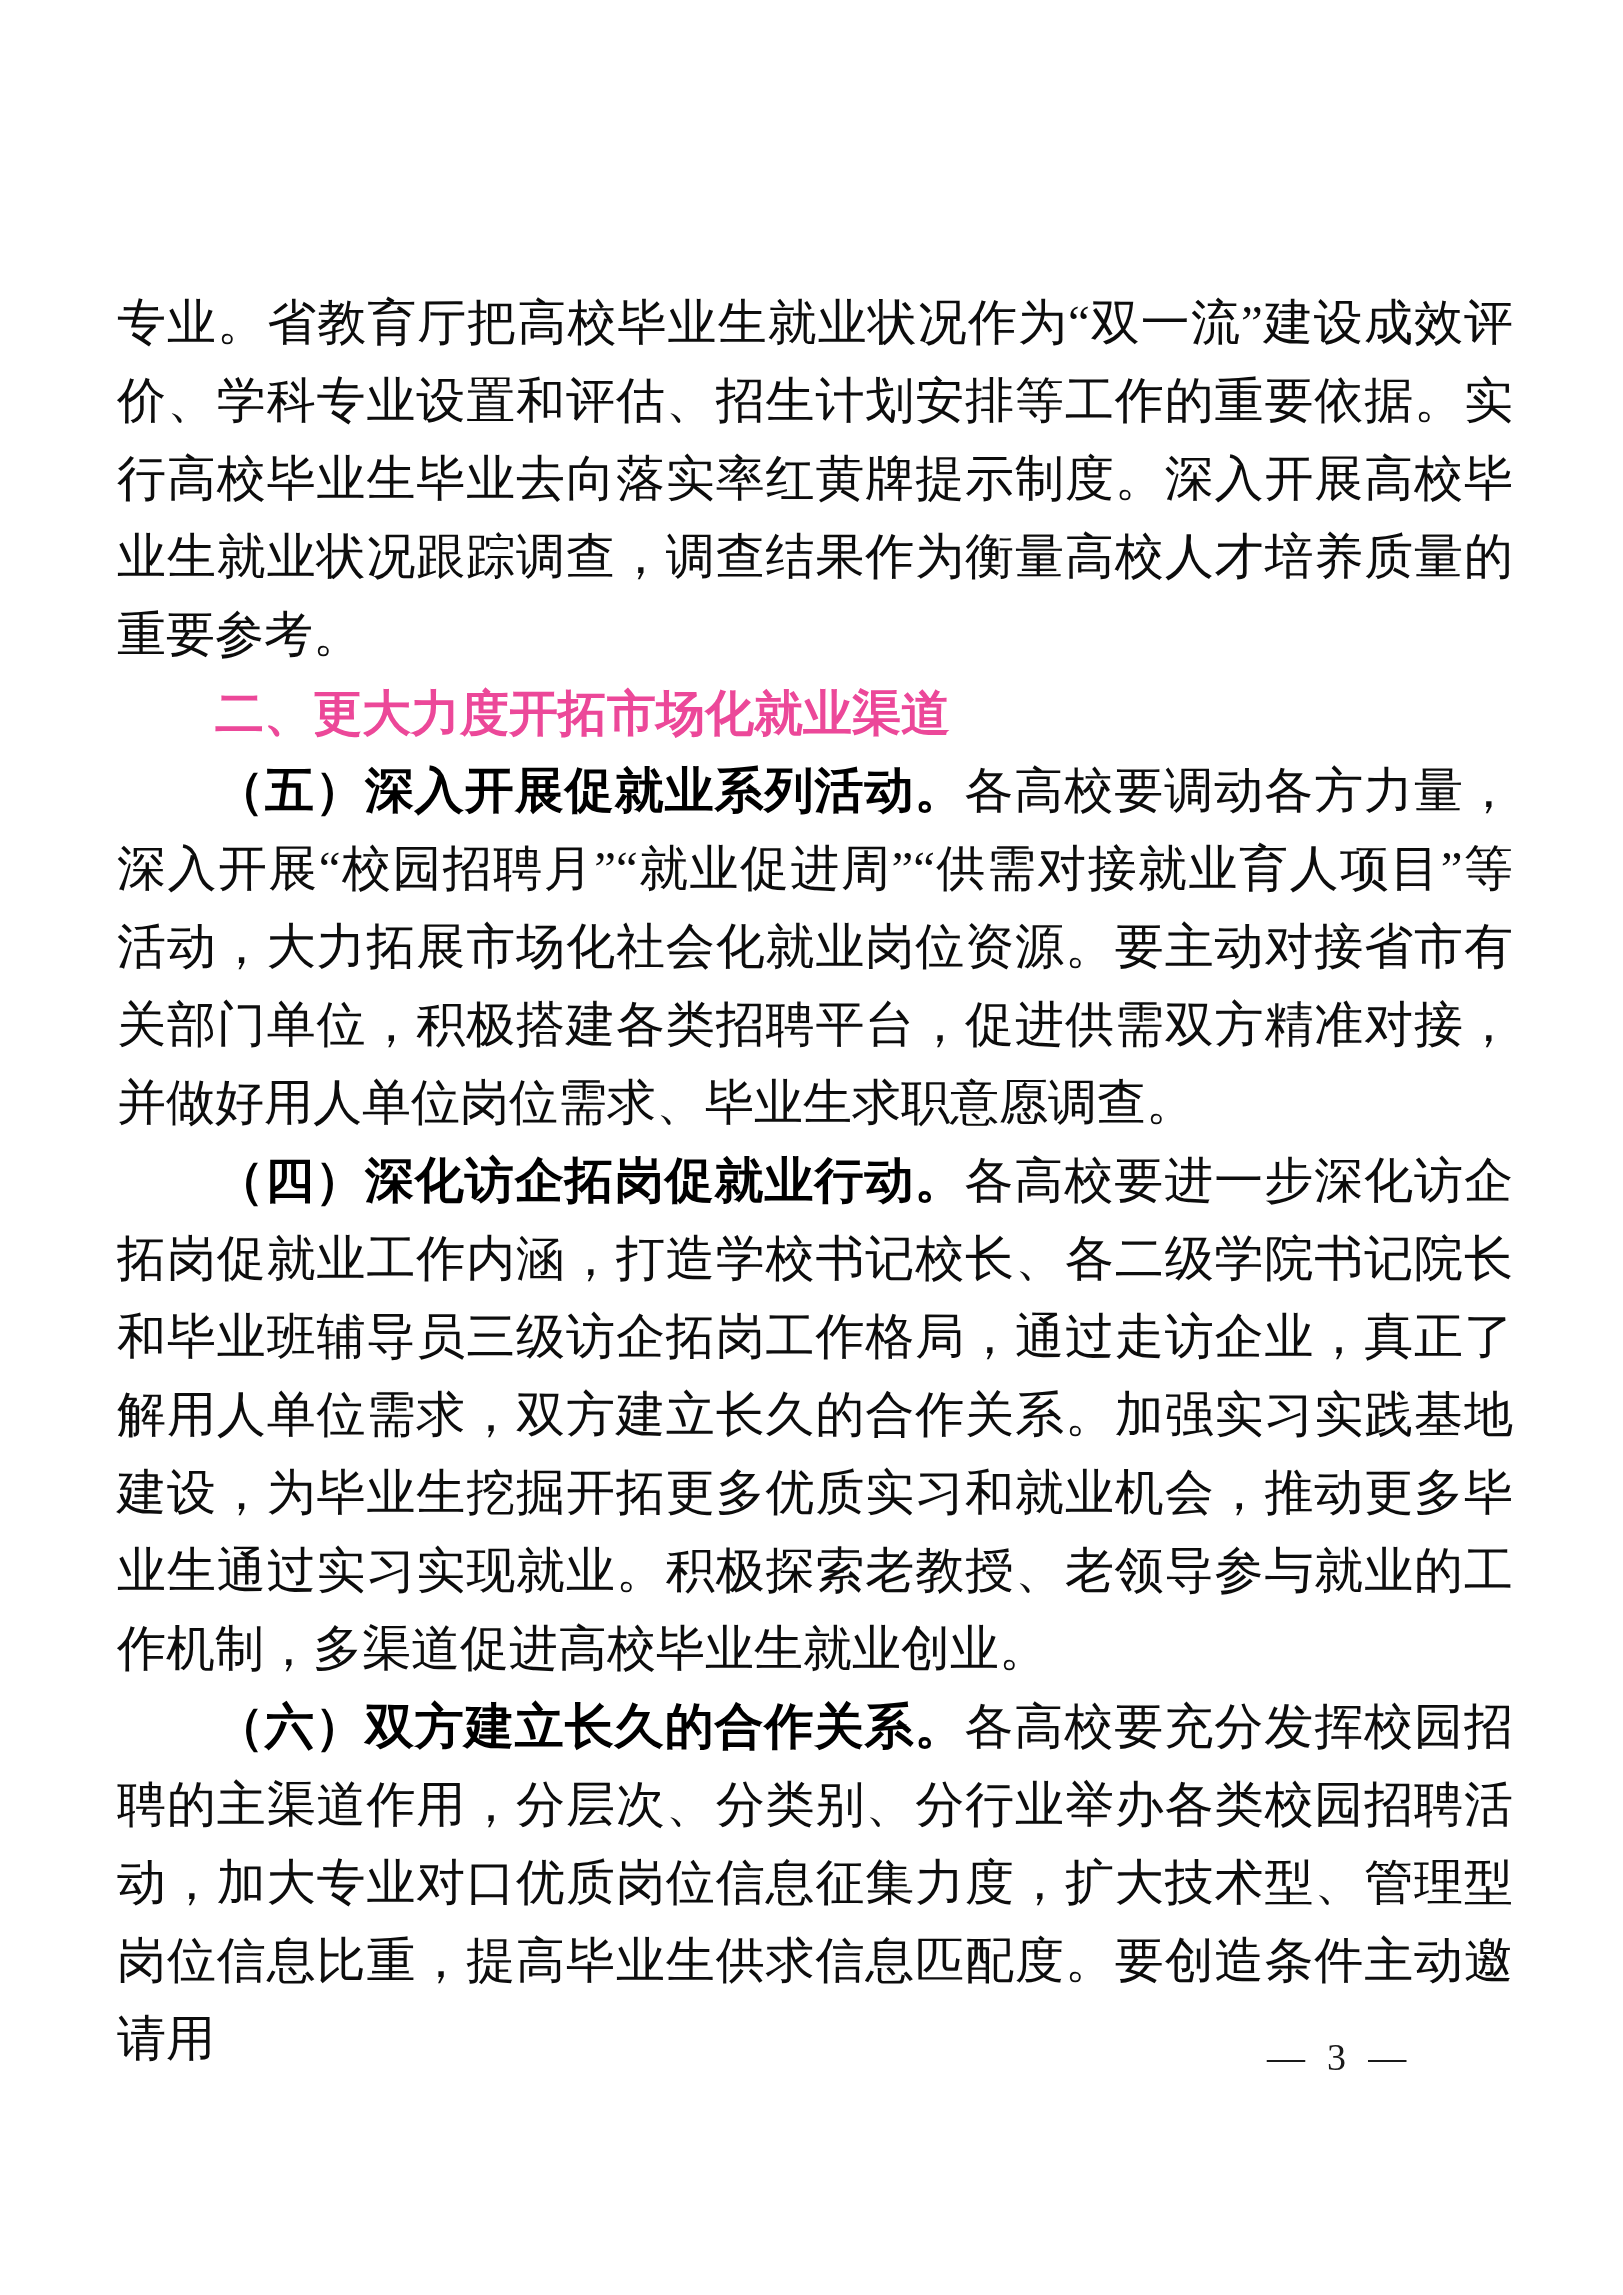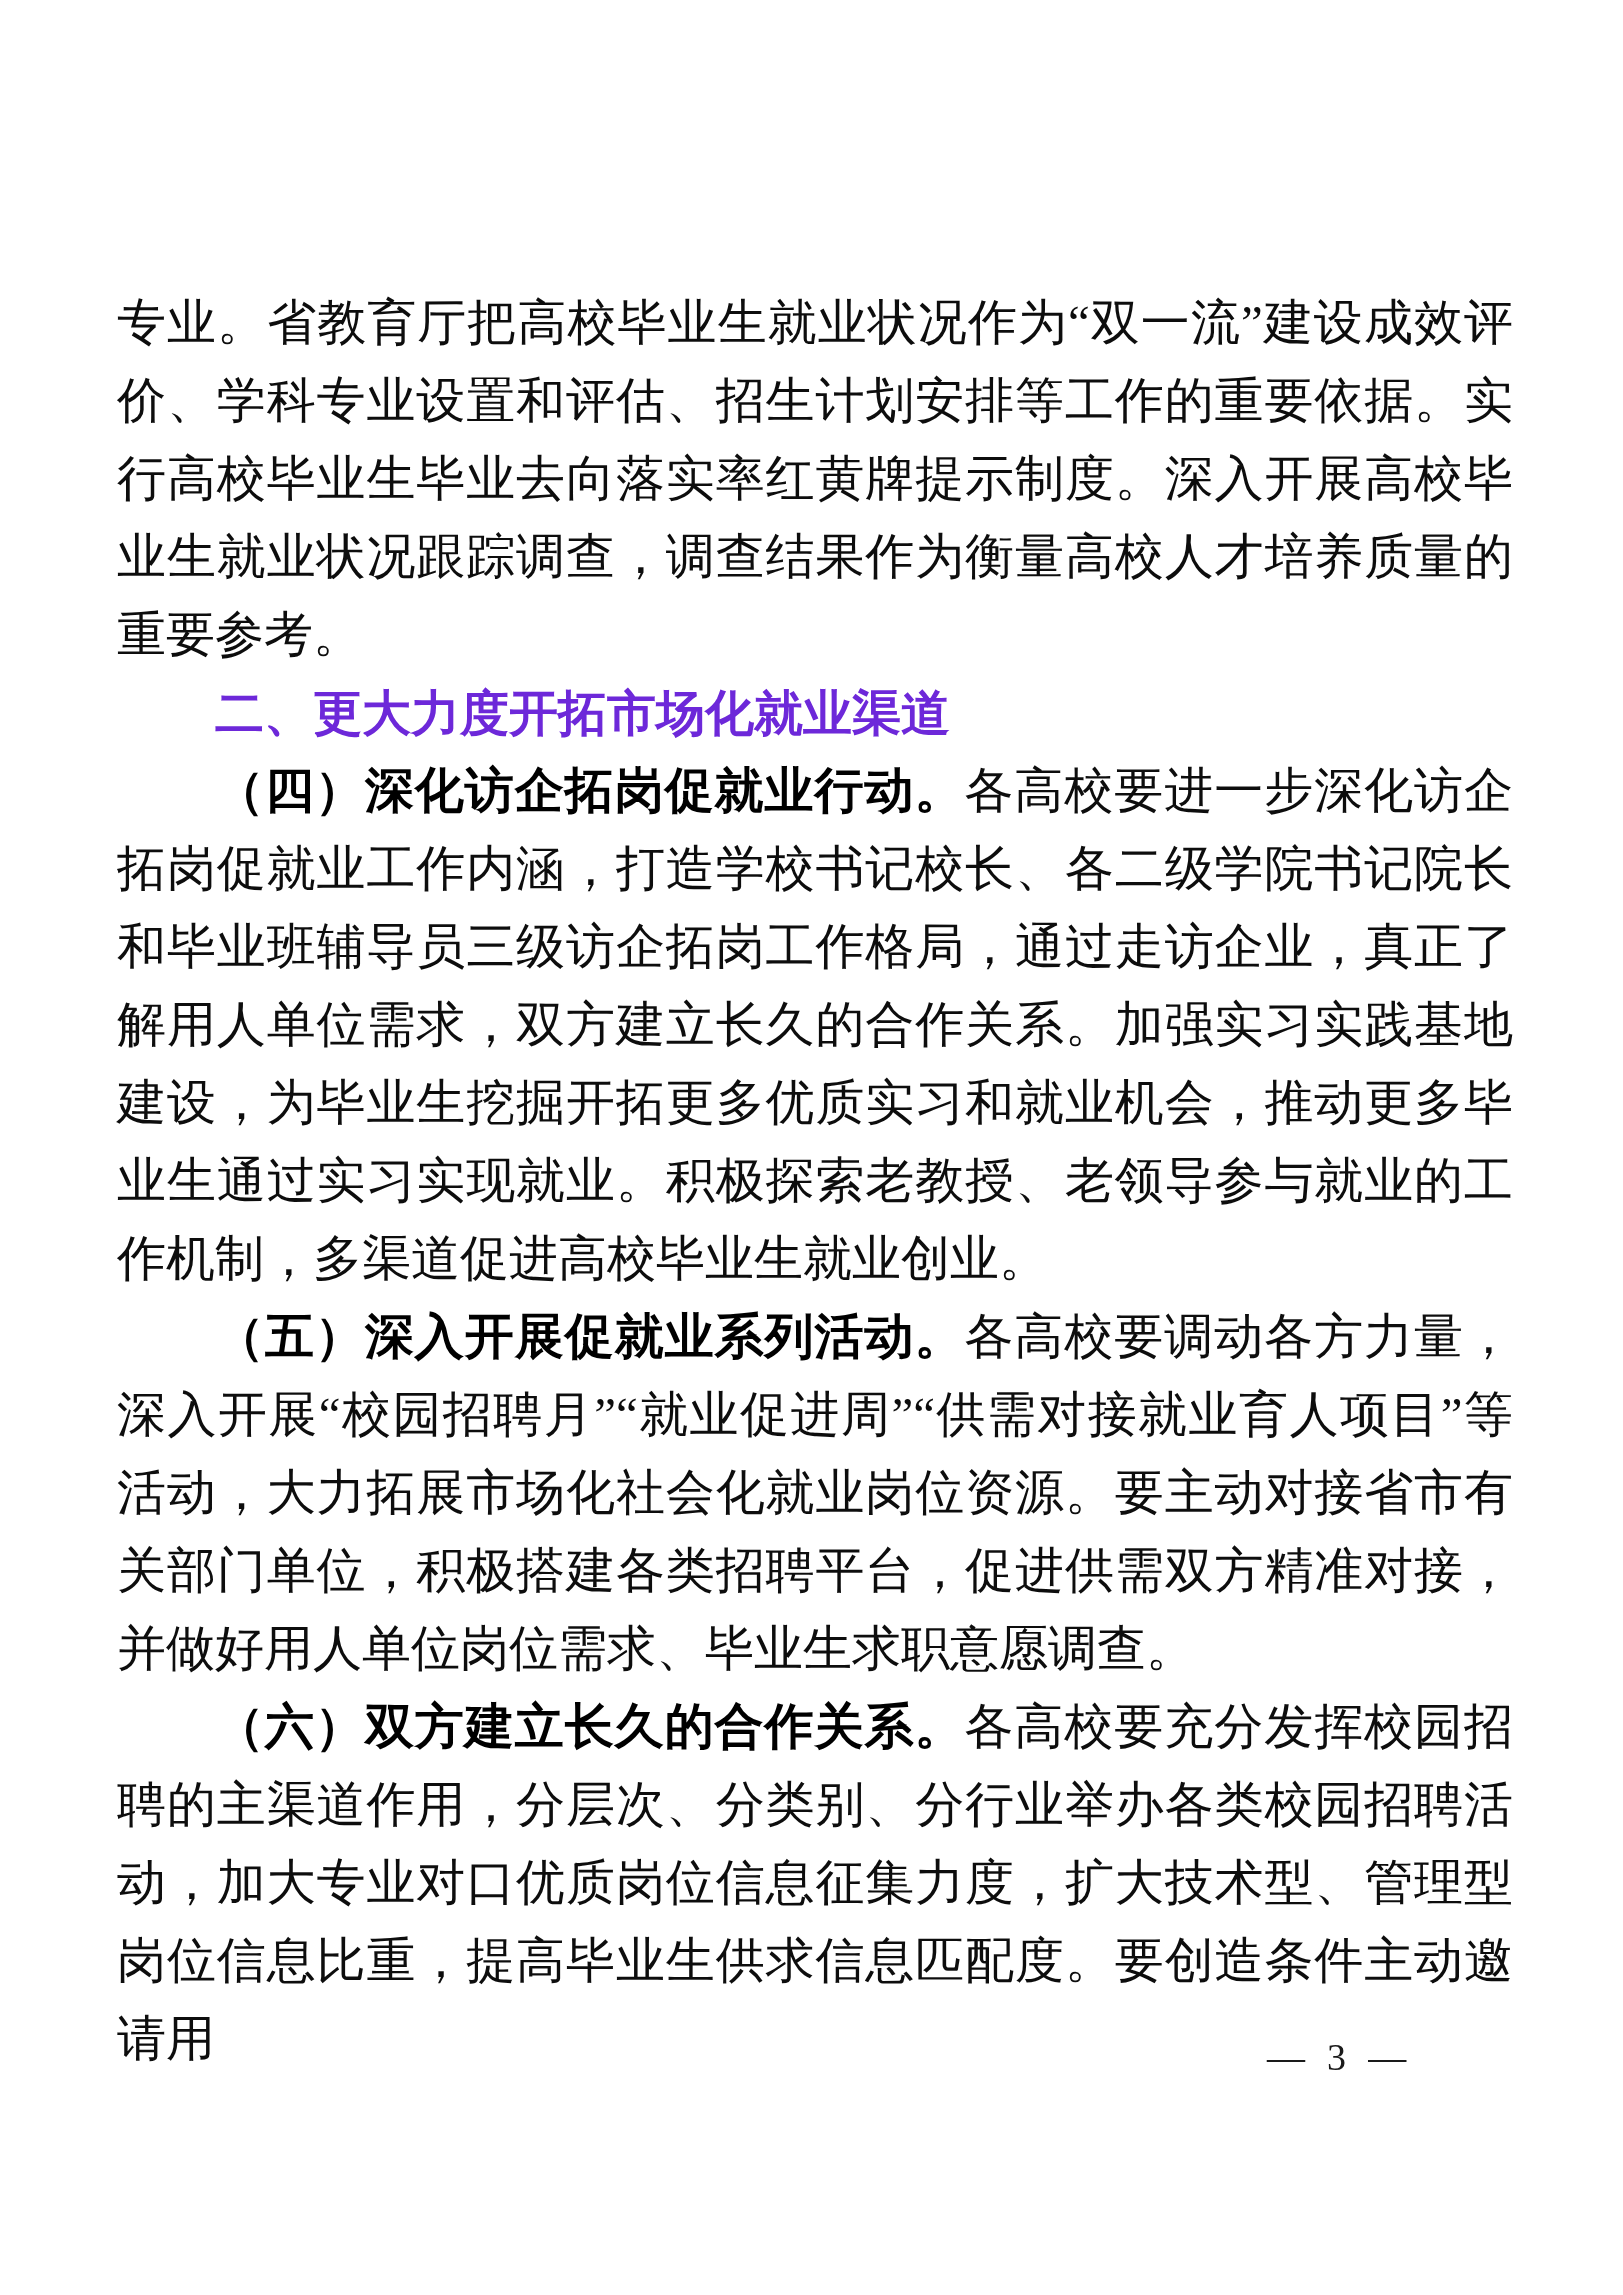--- a/index.html
+++ b/index.html
@@ -36,21 +36,21 @@
     text-indent: 0;
   }
   .heading {
     margin: 0;
     padding: 0;
     text-indent: 2em;
     font-weight: 700;
     font-family: "Liberation Sans", "DejaVu Sans", sans-serif;
     font-size: 49px;
     line-height: 78px;
-    color: #6d28d9;
+    color: #ec4899;
   }
   .lead {
     font-weight: 700;
     color: #000000;
   }
   .footer {
     position: absolute;
     top: 2035px;
     left: 1267px;
     color: #1a1a1a;
@@ -63,23 +63,23 @@
 </head>
 <body>
 
 <div class="page">
   <div class="content">
 
     <p class="no-indent">专业。省教育厅把高校毕业生就业状况作为“双一流”建设成效评价、学科专业设置和评估、招生计划安排等工作的重要依据。实行高校毕业生毕业去向落实率红黄牌提示制度。深入开展高校毕业生就业状况跟踪调查，调查结果作为衡量高校人才培养质量的重要参考。</p>
 
     <h2 class="heading">二、更大力度开拓市场化就业渠道</h2>
 
+    <p><span class="lead">（五）深入开展促就业系列活动。</span><span>各高校要调动各方力量，深入开展“校园招聘月”“就业促进周”“供需对接就业育人项目”等活动，大力拓展市场化社会化就业岗位资源。要主动对接省市有关部门单位，积极搭建各类招聘平台，促进供需双方精准对接，并做好用人单位岗位需求、毕业生求职意愿调查。</span></p>
+
     <p><span class="lead">（四）深化访企拓岗促就业行动。</span><span>各高校要进一步深化访企拓岗促就业工作内涵，打造学校书记校长、各二级学院书记院长和毕业班辅导员三级访企拓岗工作格局，通过走访企业，真正了解用人单位需求，双方建立长久的合作关系。加强实习实践基地建设，为毕业生挖掘开拓更多优质实习和就业机会，推动更多毕业生通过实习实现就业。积极探索老教授、老领导参与就业的工作机制，多渠道促进高校毕业生就业创业。</span></p>
-
-    <p><span class="lead">（五）深入开展促就业系列活动。</span><span>各高校要调动各方力量，深入开展“校园招聘月”“就业促进周”“供需对接就业育人项目”等活动，大力拓展市场化社会化就业岗位资源。要主动对接省市有关部门单位，积极搭建各类招聘平台，促进供需双方精准对接，并做好用人单位岗位需求、毕业生求职意愿调查。</span></p>
 
     <p><span class="lead">（六）双方建立长久的合作关系。</span><span>各高校要充分发挥校园招聘的主渠道作用，分层次、分类别、分行业举办各类校园招聘活动，加大专业对口优质岗位信息征集力度，扩大技术型、管理型岗位信息比重，提高毕业生供求信息匹配度。要创造条件主动邀请用</span></p>
 
   </div>
 
   <div class="footer">
     <span>— 3 —</span>
   </div>
 </div>
 

